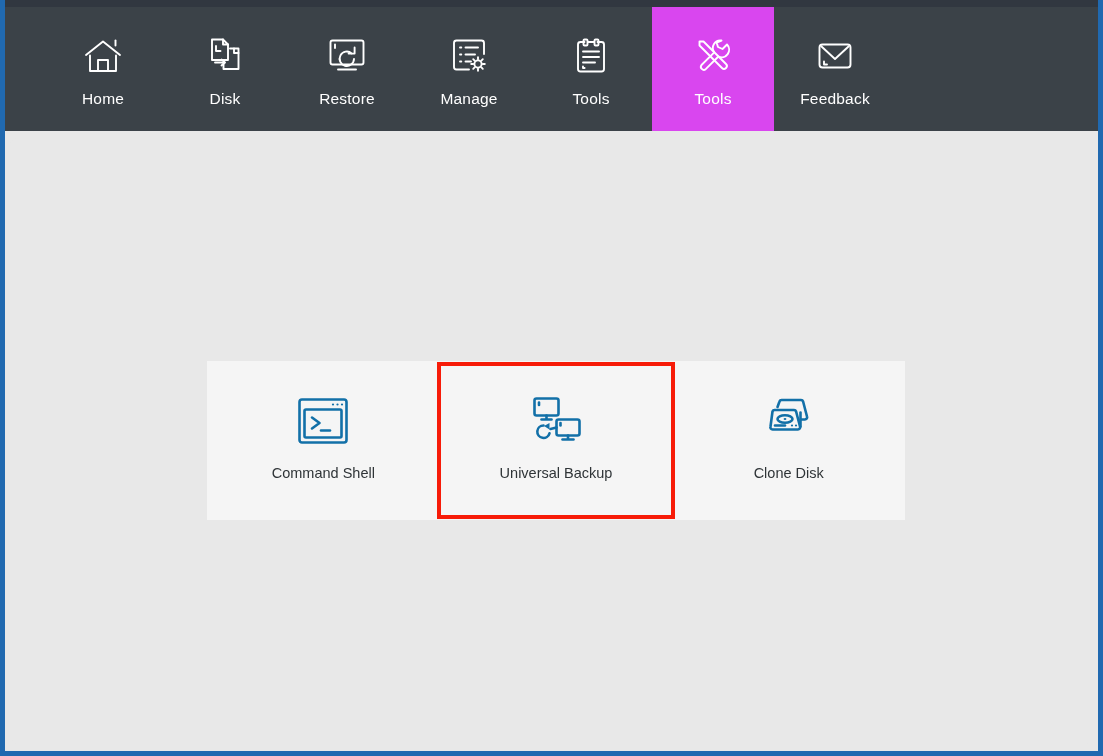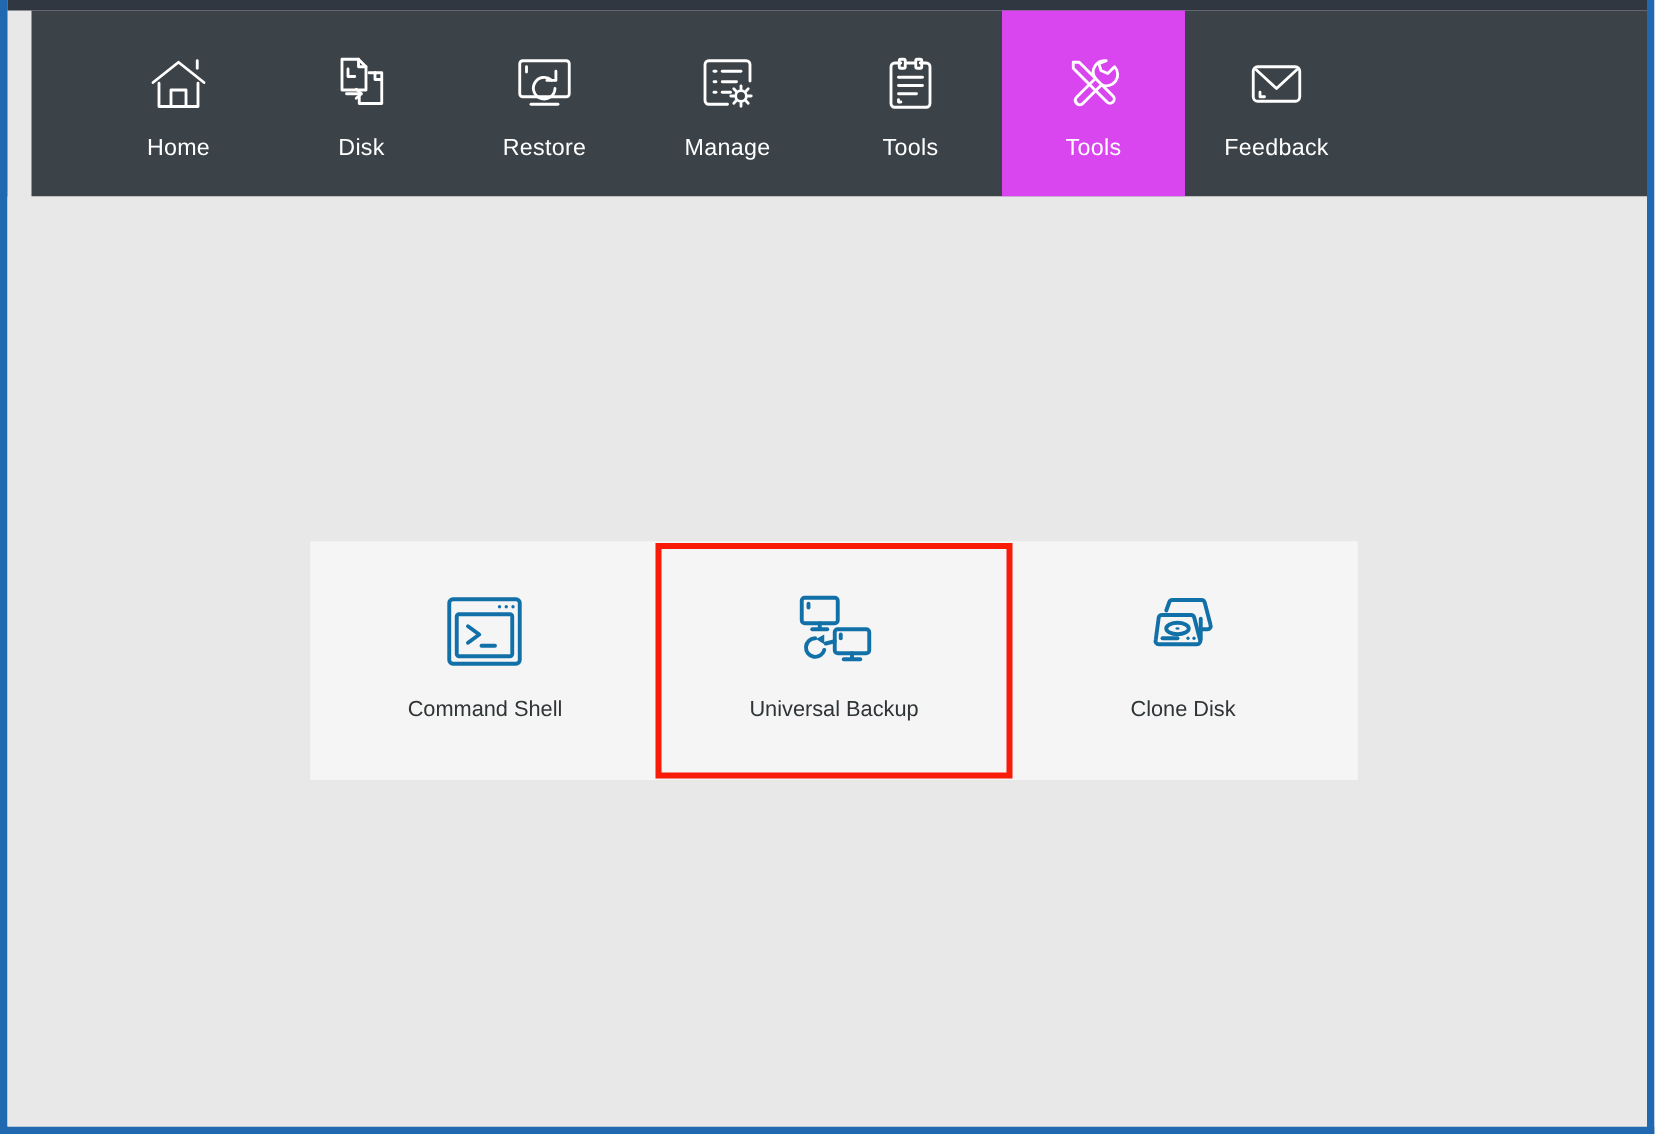--- a/index.html
+++ b/index.html
@@ -24,21 +24,21 @@
   .top-strip {
     position: absolute;
     top: 0; left: 0; right: 0;
     height: 7px;
     background: #313740;
   }
   
   .navbar {
     position: absolute;
     top: 7px;
-    left: 16px;
+    left: 0;
     right: 0;
     height: 124px;
     background: #3b4248;
     display: flex;
     align-items: stretch;
     padding-left: 37px;
   }
   .nav-item {
     width: 122px;
     height: 124px;
@@ -65,20 +65,21 @@
     line-height: 1;
   }
   
   .content {
     position: absolute;
     top: 131px;
     left: 0;
     right: 0;
     bottom: 0;
     background: #e8e8e8;
+    border-radius: 29px;
   }
   .tools-panel {
     position: absolute;
     left: 202px;
     top: 230px;
     width: 698px;
     height: 159px;
     background: #f5f5f5;
     display: flex;
   }

